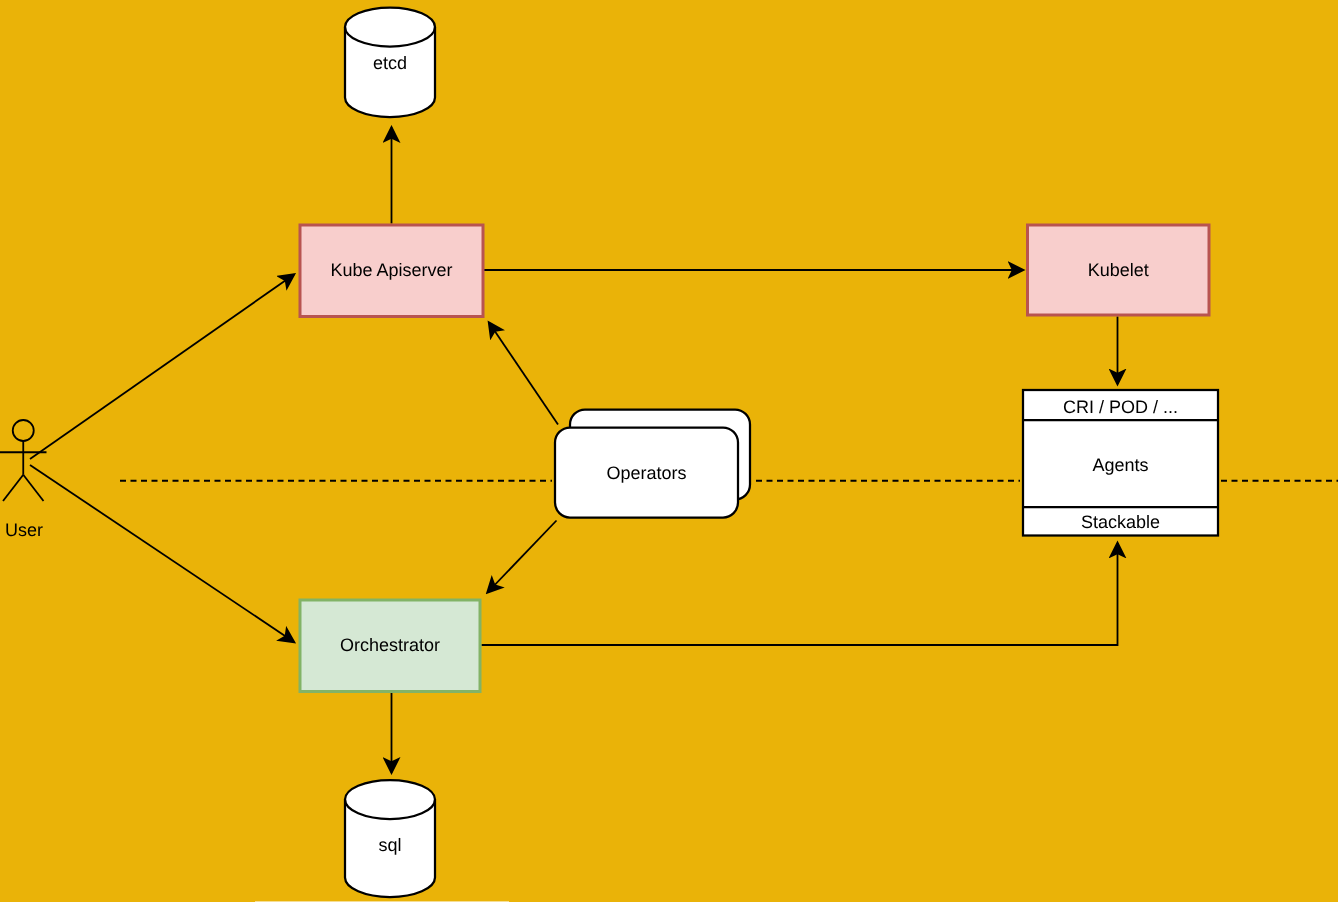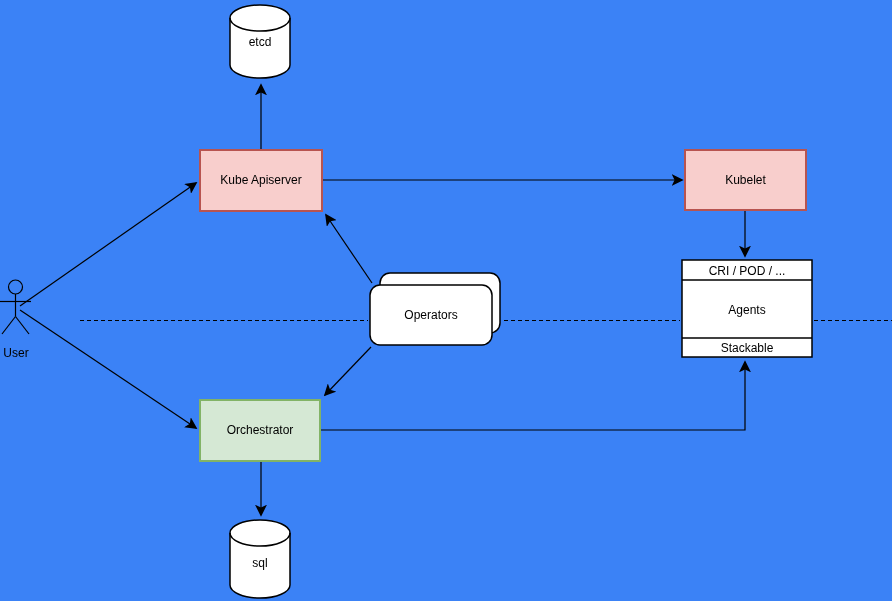--- a/index.html
+++ b/index.html
@@ -5,21 +5,21 @@
   html, body {
     margin: 0;
     padding: 0;
     background: #ffffff;
     font-family: "Liberation Sans", "DejaVu Sans", sans-serif;
   }
   .canvas-wrap {
     width: 892px;
     height: 601px;
     position: relative;
-    background: #3b82f6;
+    background: #eab308;
     overflow: hidden;
   }
   svg text {
     font-family: "Liberation Sans", "DejaVu Sans", sans-serif;
     font-size: 12px;
     fill: #000000;
   }
 </style>
 </head>
 <body>

